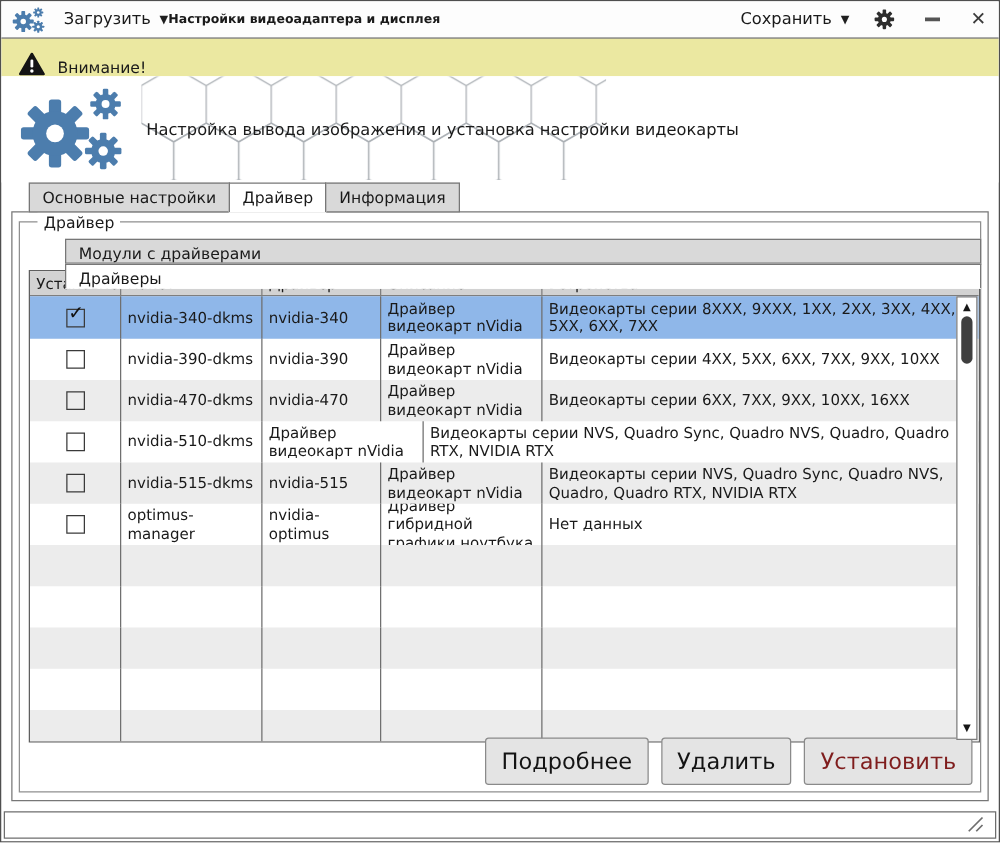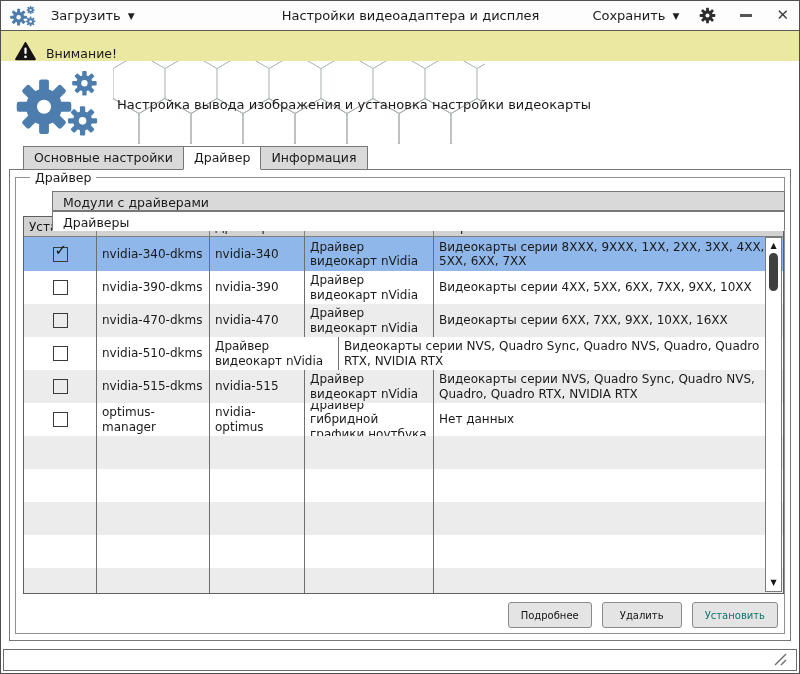--- a/index.html
+++ b/index.html
@@ -7,21 +7,21 @@
   body { font-family:"DejaVu Sans","Liberation Sans",sans-serif; font-size:12px; color:#1a1a1a; }
 
   .window { position:relative; width:800px; height:674px; background:#fff; border:1px solid #4f4f4f; overflow:hidden; }
 
   
   .titlebar { height:30px; display:flex; align-items:center; padding:0 10px 0 8px; background:#fdfdfd; border-bottom:1px solid #5a5a5a; }
   .app-icon { width:30px; height:22px; color:#4c7dad; flex:0 0 auto; }
   .menu-btn { display:flex; align-items:center; gap:7px; font-size:13px; cursor:default;margin-left:43px; }
   .menu-btn.load { margin-left:12px; }
   .dd-arrow { font-size:9px; color:#1f1f1f; }
-  .tb-title { flex:1; text-align:right; font-size:13px; padding-right:10px; }
+  .tb-title { flex:1; text-align:left; font-size:10px; padding-right:10px;font-weight:bold; }
   .gear-btn { width:17px; height:17px; color:#2e2e2e; margin:0 24px 0 20px; }
   .min-btn { width:12px; height:3px; background:#555; margin-right:24px; }
   .close-btn { font-size:15px; color:#3c3c3c; line-height:1; }
 
   
   .warnbar { height:30px; background:#ebe8a1; display:flex; align-items:flex-end; gap:10px; padding-left:14px; }
   .warn-icon { width:21px; height:19px; }
   .warn-text { font-size:12.5px; }
 
   
@@ -62,22 +62,22 @@
   .cb .check { position:absolute; left:1px; top:-5px; font-size:15px; font-weight:bold; color:#111; }
 
   
   .vscroll { position:absolute; top:20px; right:1px; bottom:1px; width:17px; background:#fff; border:1px solid #7a7a7a; z-index:5; }
   .vs-up, .vs-down { position:absolute; left:0; width:100%; text-align:center; font-size:8px; color:#161616; line-height:10px; }
   .vs-up { top:3px; } .vs-down { bottom:3px; }
   .vs-thumb { position:absolute; top:15px; left:3px; width:9px; height:38px; background:#3f3f3f; border-radius:6px; }
 
   
   .btnrow { position:absolute; right:6px; bottom:5px; display:flex; gap:10px; }
-  .btn { min-width:80px; height:26px; padding:0 12px; background:#e4e4e4; border:1px solid #8a8a8a; border-radius:3px; font-size:10px; font-family:inherit; color:#141414; }
-  .btn.disabled { color:#0f766e; }
+  .btn { min-width:80px; height:38px; padding:0 12px; background:#e4e4e4; border:1px solid #8a8a8a; border-radius:3px; font-size:18px; font-family:inherit; color:#141414; }
+  .btn.disabled { color:#7f1d1d; }
 
   
   .statusbar { position:absolute; left:2px; right:2px; bottom:2px; height:22px; border:1px solid #6e6e6e; background:#fff; }
   .grip { position:absolute; right:8px; bottom:3px; }
 </style>
 </head>
 <body>
 
 <svg width="0" height="0" style="position:absolute">
   <defs>

